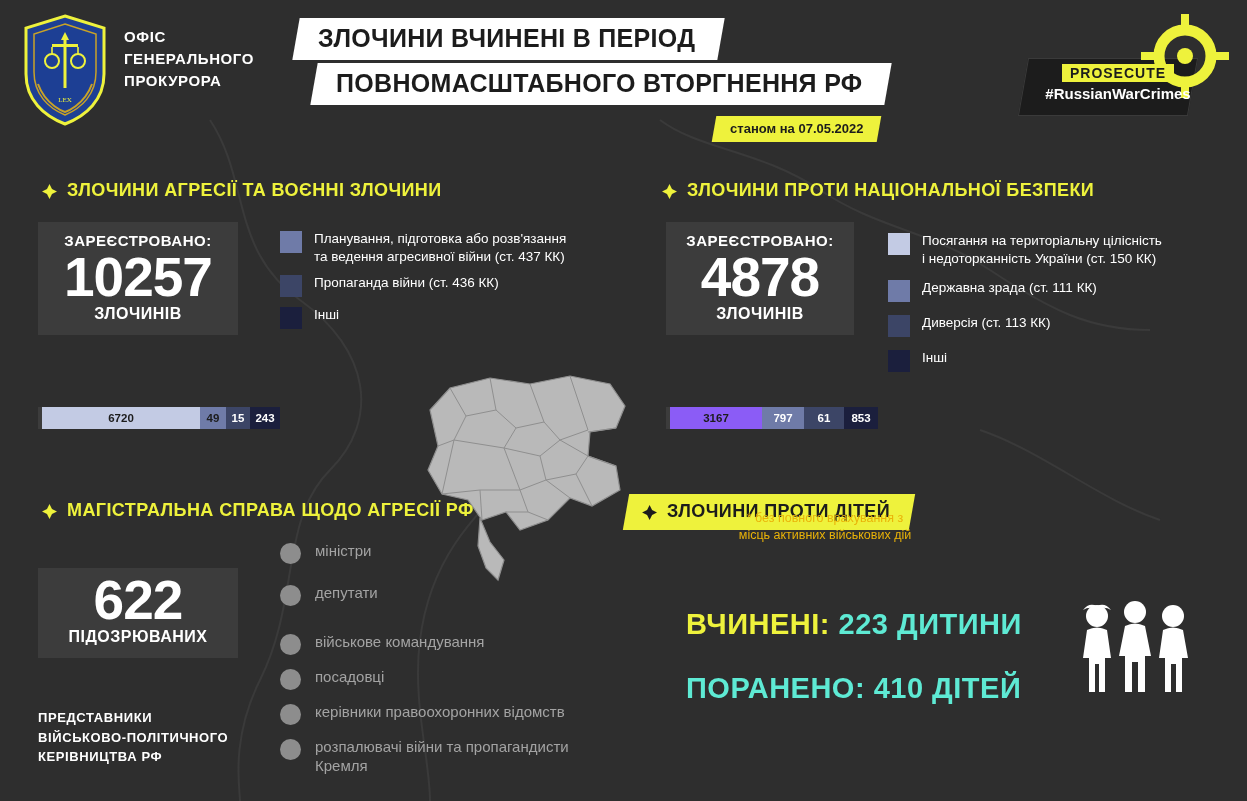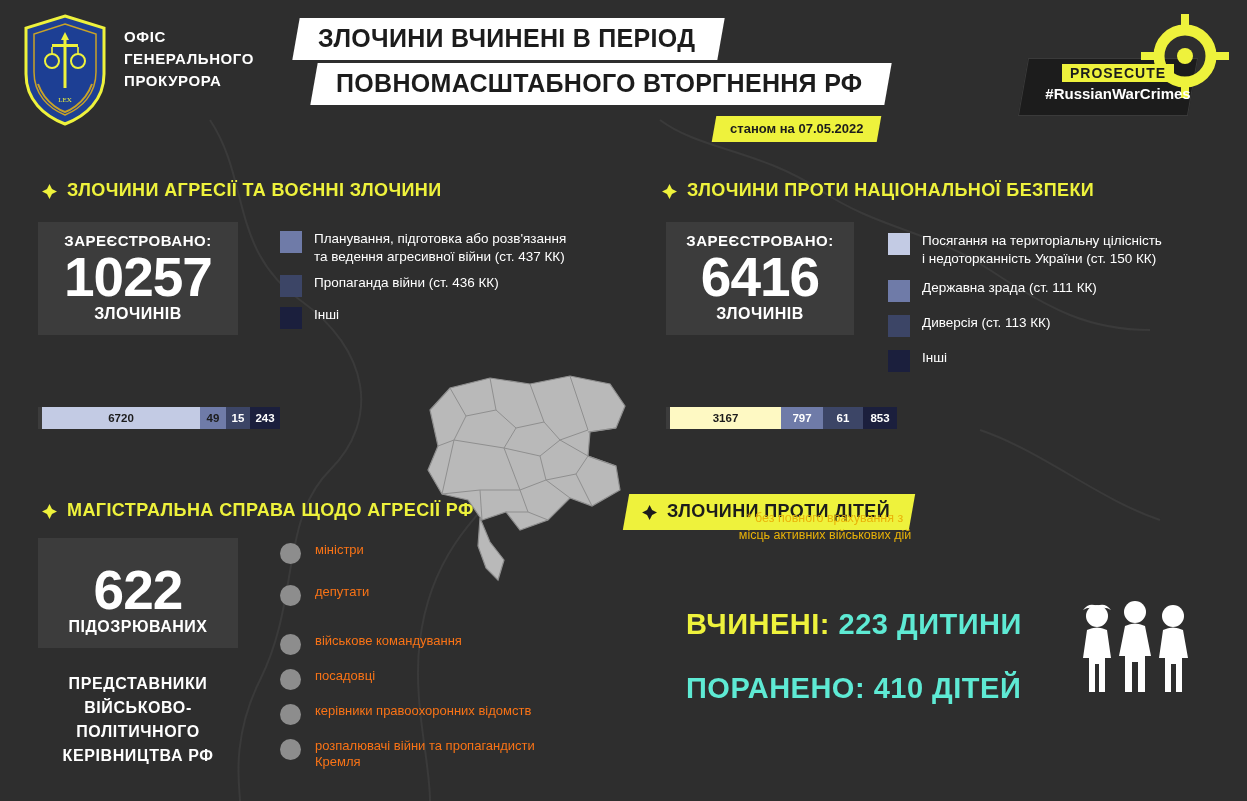--- a/index.html
+++ b/index.html
@@ -142,29 +142,30 @@
   .seg.dark-txt { color: #1c1c1c; }
   .seg.light-txt { color: #ffffff; }
 
   
   .dotlist { position: absolute; }
   .dot-row { display: flex; align-items: flex-start; gap: 14px; margin-bottom: 11px; }
   .dot {
     width: 21px; height: 21px; border-radius: 50%;
     background: #8d8d8d; flex: 0 0 auto; margin-top: 1px;
   }
-  .dot-text { font-size: 13px; line-height: 1.25; color: #f97316; }
+  .dot-text { font-size: 15px; line-height: 1.25; color: #a3a3a3; }
 
   .reps {
     position: absolute;
-    text-align: center;
-    font-size: 16px; font-weight: bold; line-height: 1.5;
+    text-align: left;
+    font-size: 13px; font-weight: bold; line-height: 1.5;
     letter-spacing: .6px;
     white-space: pre-line;
     color: #ffffff;
+    margin-top: 36px;
   }
 
   
   .child-head {
     position: absolute; left: 626px; top: 494px;
     background: #eef23c;
     padding: 7px 22px 8px 16px;
     transform: skewX(-10deg);
   }
   .child-head-inner {
@@ -318,21 +319,21 @@
   <span class="bullet">
     <svg width="15" height="15" viewBox="0 0 15 15">
         <path d="M7.5,0 L10,5 L15,7.5 L10,10 L7.5,15 L5,10 L0,7.5 L5,5 Z" fill="#eef23c"></path>
       </svg>
   </span>
   <span>ЗЛОЧИНИ ПРОТИ НАЦІОНАЛЬНОЇ БЕЗПЕКИ</span>
 </div>
 
 <div class="stat-card" style="left:666px; top:222px; width:188px;">
   <div class="stat-label">ЗАРЕЄСТРОВАНО:</div>
-  <div class="stat-value">6416</div>
+  <div class="stat-value">4878</div>
   <div class="stat-sub">ЗЛОЧИНІВ</div>
 </div>
 
 <div class="legend" style="left:888px; top:232px; width:350px;">
   <div class="legend-row">
     <span class="swatch" style="background:#c3cbe4"></span>
     <span class="legend-text" style="white-space:pre-line">Посягання на територіальну цілісність
 і недоторканність України (ст. 150 КК)</span>
   </div>
   <div class="legend-row" style="margin-top:12px">
@@ -343,36 +344,36 @@
     <span class="swatch" style="background:#3c4566"></span>
     <span class="legend-text" style="white-space:pre-line">Диверсія (ст. 113 КК)</span>
   </div>
   <div class="legend-row" style="margin-top:12px">
     <span class="swatch" style="background:#1b1f3d"></span>
     <span class="legend-text" style="white-space:pre-line">Інші</span>
   </div>
 </div>
 
 <div class="stackbar" style="left:666px; top:407px;">
-  <div class="seg dark-txt" style="background:#fef9c3; width:111px;">3167</div>
+  <div class="seg dark-txt" style="background:#8b5cf6; width:92px;">3167</div>
   <div class="seg light-txt" style="background:#6f7ba8; width:42px;">797</div>
   <div class="seg light-txt" style="background:#3c4566; width:40px;">61</div>
   <div class="seg light-txt" style="background:#1b1f3d; width:34px;">853</div>
 </div>
 
 <div class="sec-head" style="left:42px; top:500px;">
   <span class="bullet">
     <svg width="15" height="15" viewBox="0 0 15 15">
         <path d="M7.5,0 L10,5 L15,7.5 L10,10 L7.5,15 L5,10 L0,7.5 L5,5 Z" fill="#eef23c"></path>
       </svg>
   </span>
   <span>МАГІСТРАЛЬНА СПРАВА ЩОДО АГРЕСІЇ РФ</span>
 </div>
 
-<div class="stat-card" style="left:38px; top:538px; width:200px; padding-top:24px;">
+<div class="stat-card" style="left:38px; top:568px; width:200px; padding-top:4px;">
   <div class="stat-value">622</div>
   <div class="stat-sub">ПІДОЗРЮВАНИХ</div>
 </div>
 <div class="reps" style="left:38px; top:672px; width:200px;">ПРЕДСТАВНИКИ
 ВІЙСЬКОВО-ПОЛІТИЧНОГО
 КЕРІВНИЦТВА РФ</div>
 
 <div class="dotlist" style="left:280px; top:542px; width:360px;">
   <div class="dot-row">
     <span class="dot"></span>

